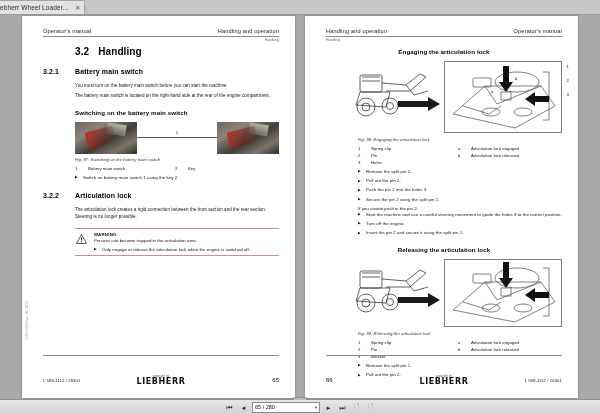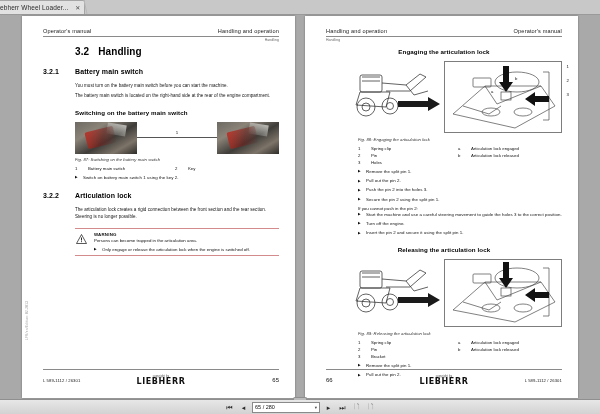--- a/index.html
+++ b/index.html
@@ -229,21 +229,21 @@
   }
   .cnum {
     position: absolute; font-size: 4.3px; color: #111;
   }
 
   
   .footer {
     position: absolute;
     left: 21px; right: 16px; bottom: 12px;
     border-top: .7px solid #8a8a8a;
-    padding-top: 5px;
+    padding-top: 19px;
     display: flex; align-items: center;
     justify-content: space-between;
   }
   .fcode { font-size: 4.2px; color: #222; letter-spacing: .1px; width: 60px; }
   .fcode.r { text-align: right; }
   .fpage { font-size: 6px; color: #111; width: 60px; font-weight: normal; }
   .fpage.r { text-align: right; }
   .flogo { text-align: center; }
   .flogo .cp { font-size: 2.6px; color: #444; letter-spacing: .2px; }
   .flogo .lb {

